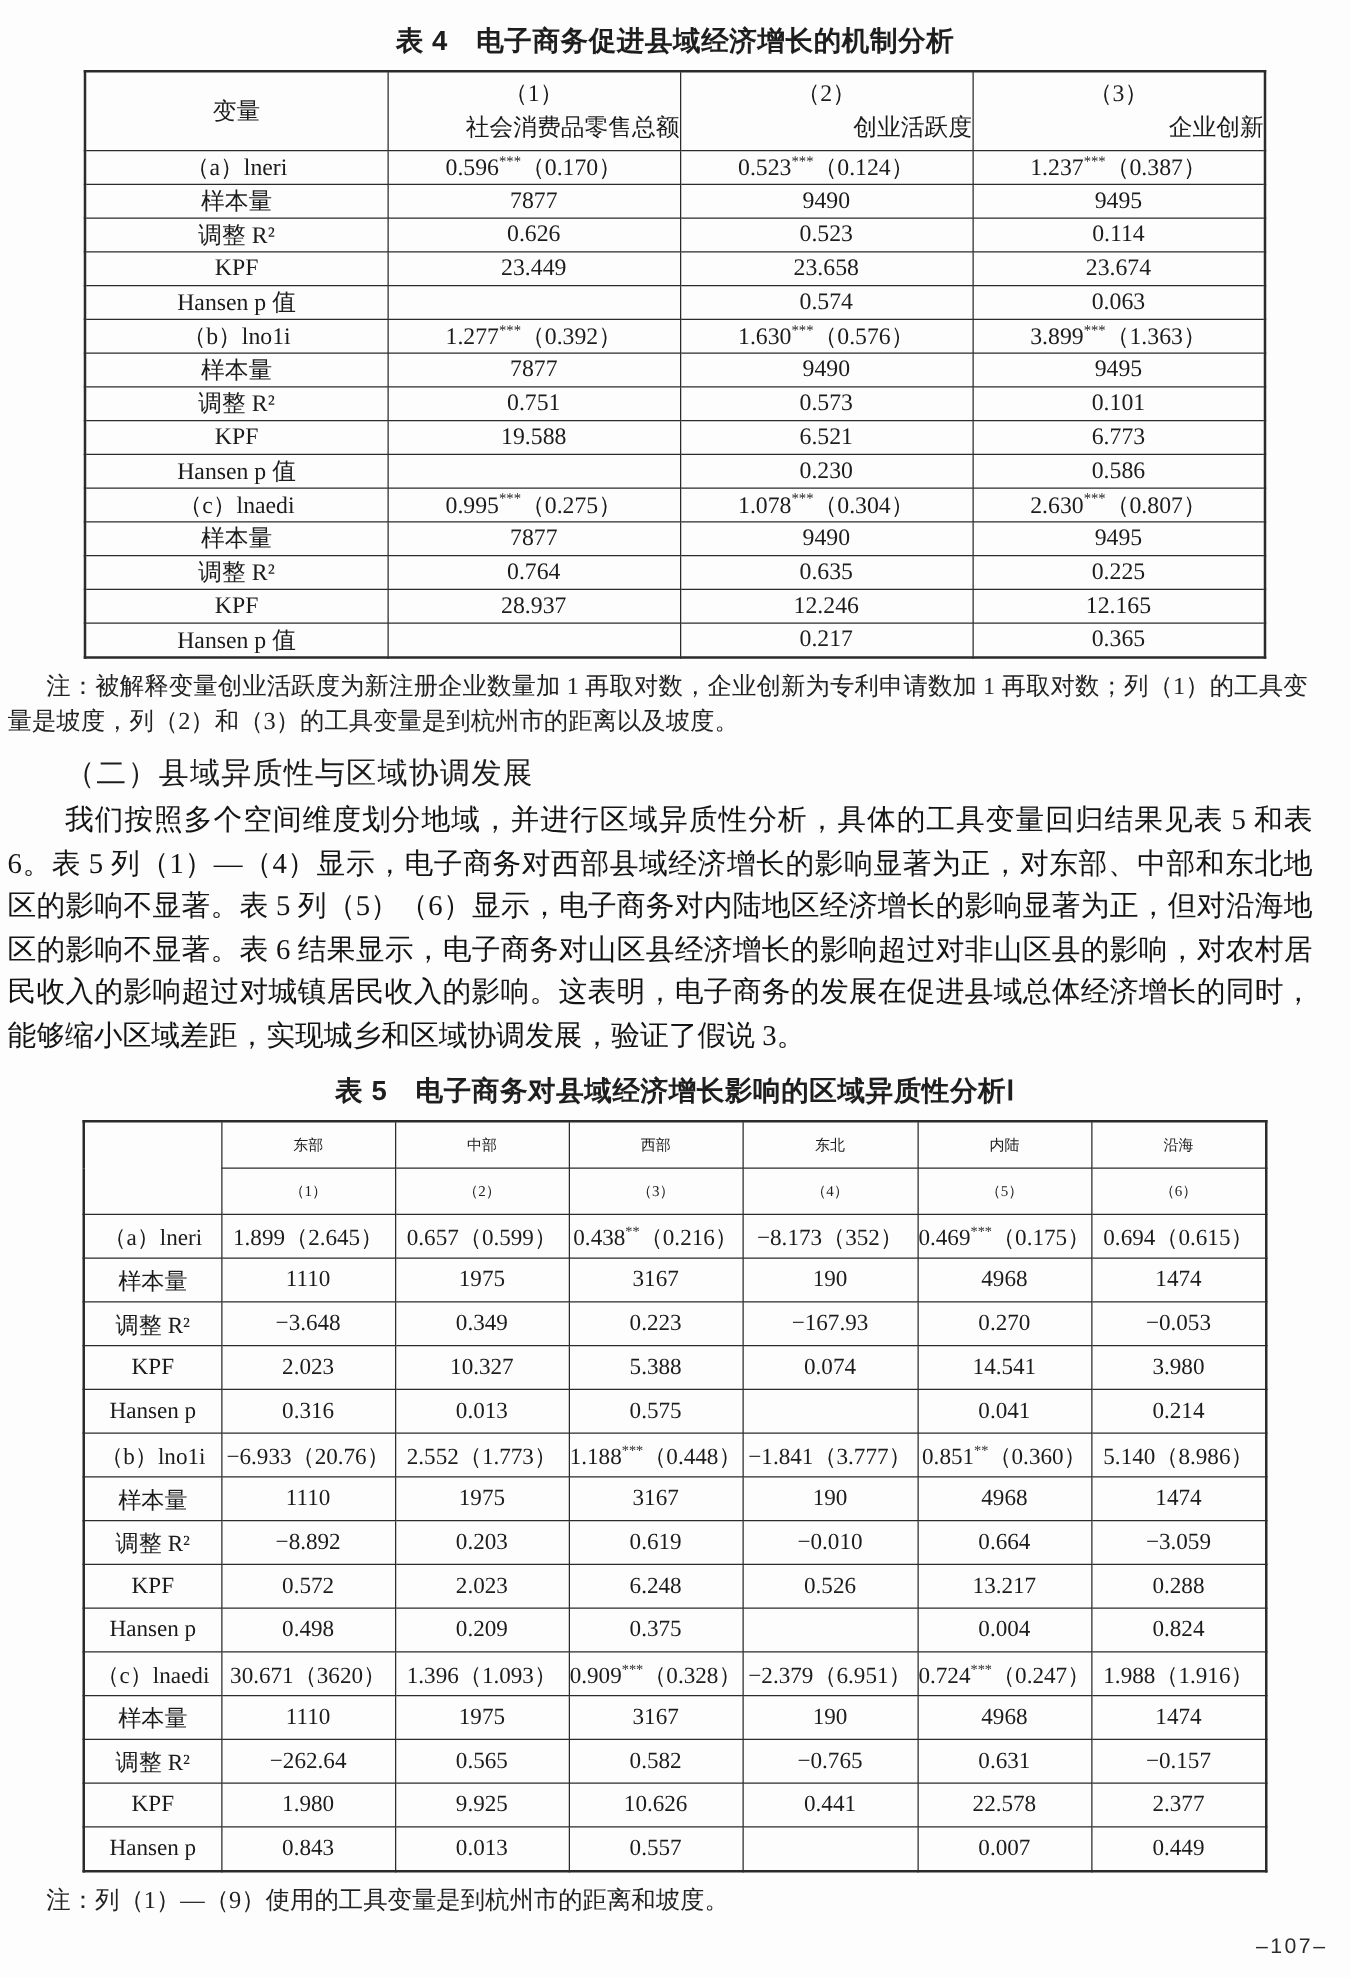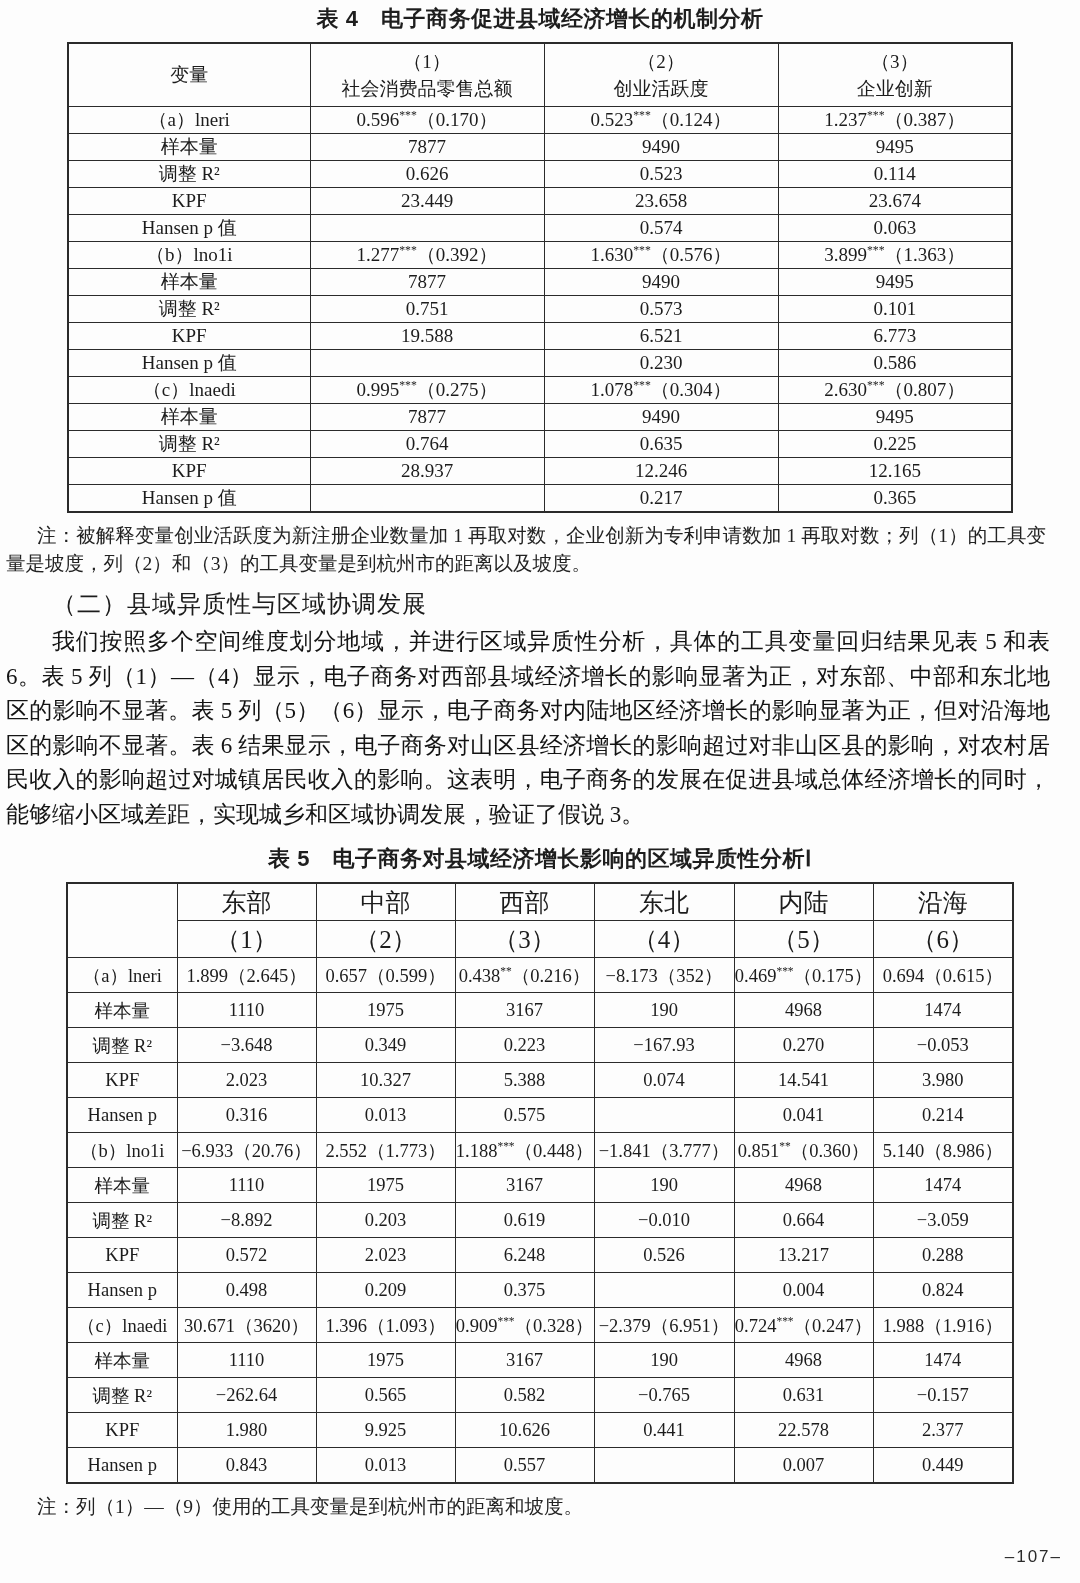--- a/index.html
+++ b/index.html
@@ -5,35 +5,35 @@
   html,body{margin:0;padding:0;background:#ffffff;}
   .page{
     width:1080px;height:1583px;position:relative;overflow:hidden;
     background:#fdfdfd;color:#1c1c1c;
     font-family:"Liberation Serif", serif;
   }
   .caption{
     text-align:center;font-family:"Liberation Sans", sans-serif;
     font-weight:700;font-size:22px;color:#1e1e1e;letter-spacing:.5px;
   }
-  .cap4{padding-top:4px;}
+  .cap4{padding-top:18px;}
   .cap5{margin-top:12px;text-align:center;}
   table{border-collapse:collapse;margin:8px auto 0;table-layout:fixed;border:2.5px solid #2b2b2b;}
   .t4{width:944px;padding-left:28px;}
   .t5{width:946px;}
   th,td{
     border:1.5px solid #2b2b2b;text-align:center;vertical-align:middle;
     padding:0;font-weight:normal;color:#1c1c1c;overflow:hidden;
   }
   .t4 th{height:62px;font-size:19px;}
   .t4 td{height:26px;font-size:19px;white-space:nowrap;}
-  .t5 thead th{height:36px;font-size:25px;}
+  .t5 thead th{height:36px;font-size:12px;}
   .t5 td{height:34px;font-size:18.5px;white-space:nowrap;}
   .colnum{line-height:27px;}
-  .colname{line-height:27px;}
+  .colname{line-height:27px;text-align:right;}
   sup{font-size:0.62em;vertical-align:super;line-height:0;}
   .note{
     font-size:19.5px;line-height:28px;color:#222;
     margin:9px 34px 0 6px;text-align:justify;text-indent:31px;
   }
   .heading{
     font-size:24px;font-weight:400;color:#1c1c1c;
     margin:10px 0 0 52px;letter-spacing:1px;
   }
   .para{

